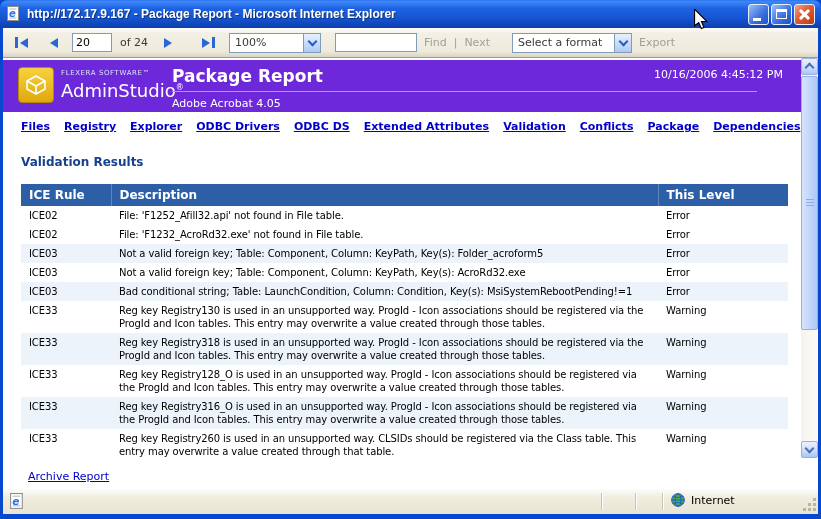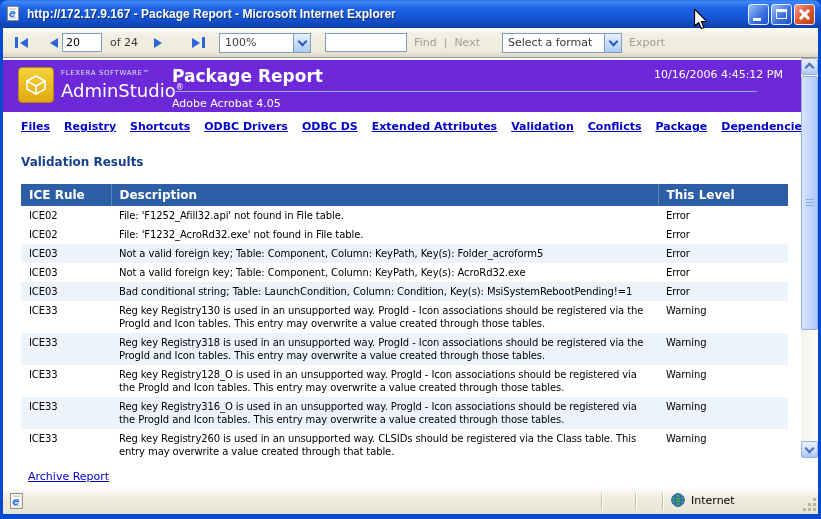--- a/index.html
+++ b/index.html
@@ -25,21 +25,21 @@
   
   .toolbar{position:absolute;top:28px;left:3px;width:815px;height:30px;box-sizing:border-box;
     background:linear-gradient(180deg,#FDFCF9 0%,#F2F0E4 20%,#EEEBDC 80%,#D9D5C2 100%);
     border-bottom:1px solid #9C9A8C;display:flex;align-items:center;font-size:11px;color:#3a3a3a;padding-left:12px;}
   .tb-btn{display:flex;align-items:center;gap:2px;cursor:default;}
   .tri-l{width:0;height:0;border-top:5px solid transparent;border-bottom:5px solid transparent;border-right:8px solid #2B66D9;}
   .tri-r{width:0;height:0;border-top:5px solid transparent;border-bottom:5px solid transparent;border-left:8px solid #2B66D9;}
   .vbar{width:3px;height:11px;background:#2B66D9;}
   #btn-prev{margin-left:22px;}
   .page-input{width:40px;height:19px;border:1px solid #7F9DB9;font-size:11px;padding:1px 3px;box-sizing:border-box;
-    margin-left:4px;font-family:"DejaVu Sans",sans-serif;}
+    margin-left:14px;font-family:"DejaVu Sans",sans-serif;}
   .of-label{margin-left:8px;white-space:nowrap;}
   #btn-next{margin-left:16px;} #btn-last{margin-left:30px;}
   .xp-select{height:20px;border:1px solid #7F9DB9;background:#fff;display:flex;align-items:center;box-sizing:border-box;font-size:11px;}
   .xp-select .val{flex:1;padding:0 5px;white-space:nowrap;overflow:hidden;}
   .dropbtn{width:17px;height:18px;border-left:1px solid #7F9DB9;box-sizing:border-box;flex:none;
     background:linear-gradient(180deg,#E8F0FD 0%,#CBDDFB 50%,#AECBF7 100%);display:flex;align-items:center;justify-content:center;}
   .chev-down{width:5px;height:5px;border-right:2px solid #215DC6;border-bottom:2px solid #215DC6;transform:rotate(45deg);margin-top:-2px;}
   #zoom-select{width:92px;margin-left:14px;}
   .find-input{width:82px;height:19px;border:1px solid #7F9DB9;box-sizing:border-box;margin-left:14px;font-family:"DejaVu Sans",sans-serif;font-size:11px;padding:1px 3px;}
   .gray{color:#A3A095;margin-left:7px;white-space:nowrap;}
@@ -185,21 +185,21 @@
         <div class="rpt-subtitle">Adobe Acrobat 4.05</div>
       </div>
       <div class="timestamp">10/16/2006 4:45:12 PM</div>
     </div>
 
     <div class="navlinks">
   <a class="navlink">Files</a>
 
   <a class="navlink">Registry</a>
 
-  <a class="navlink">Shortcuts</a>
+  <a class="navlink">Explorer</a>
 
   <a class="navlink">ODBC Drivers</a>
 
   <a class="navlink">ODBC DS</a>
 
   <a class="navlink">Extended Attributes</a>
 
   <a class="navlink">Validation</a>
 
   <a class="navlink">Conflicts</a>

